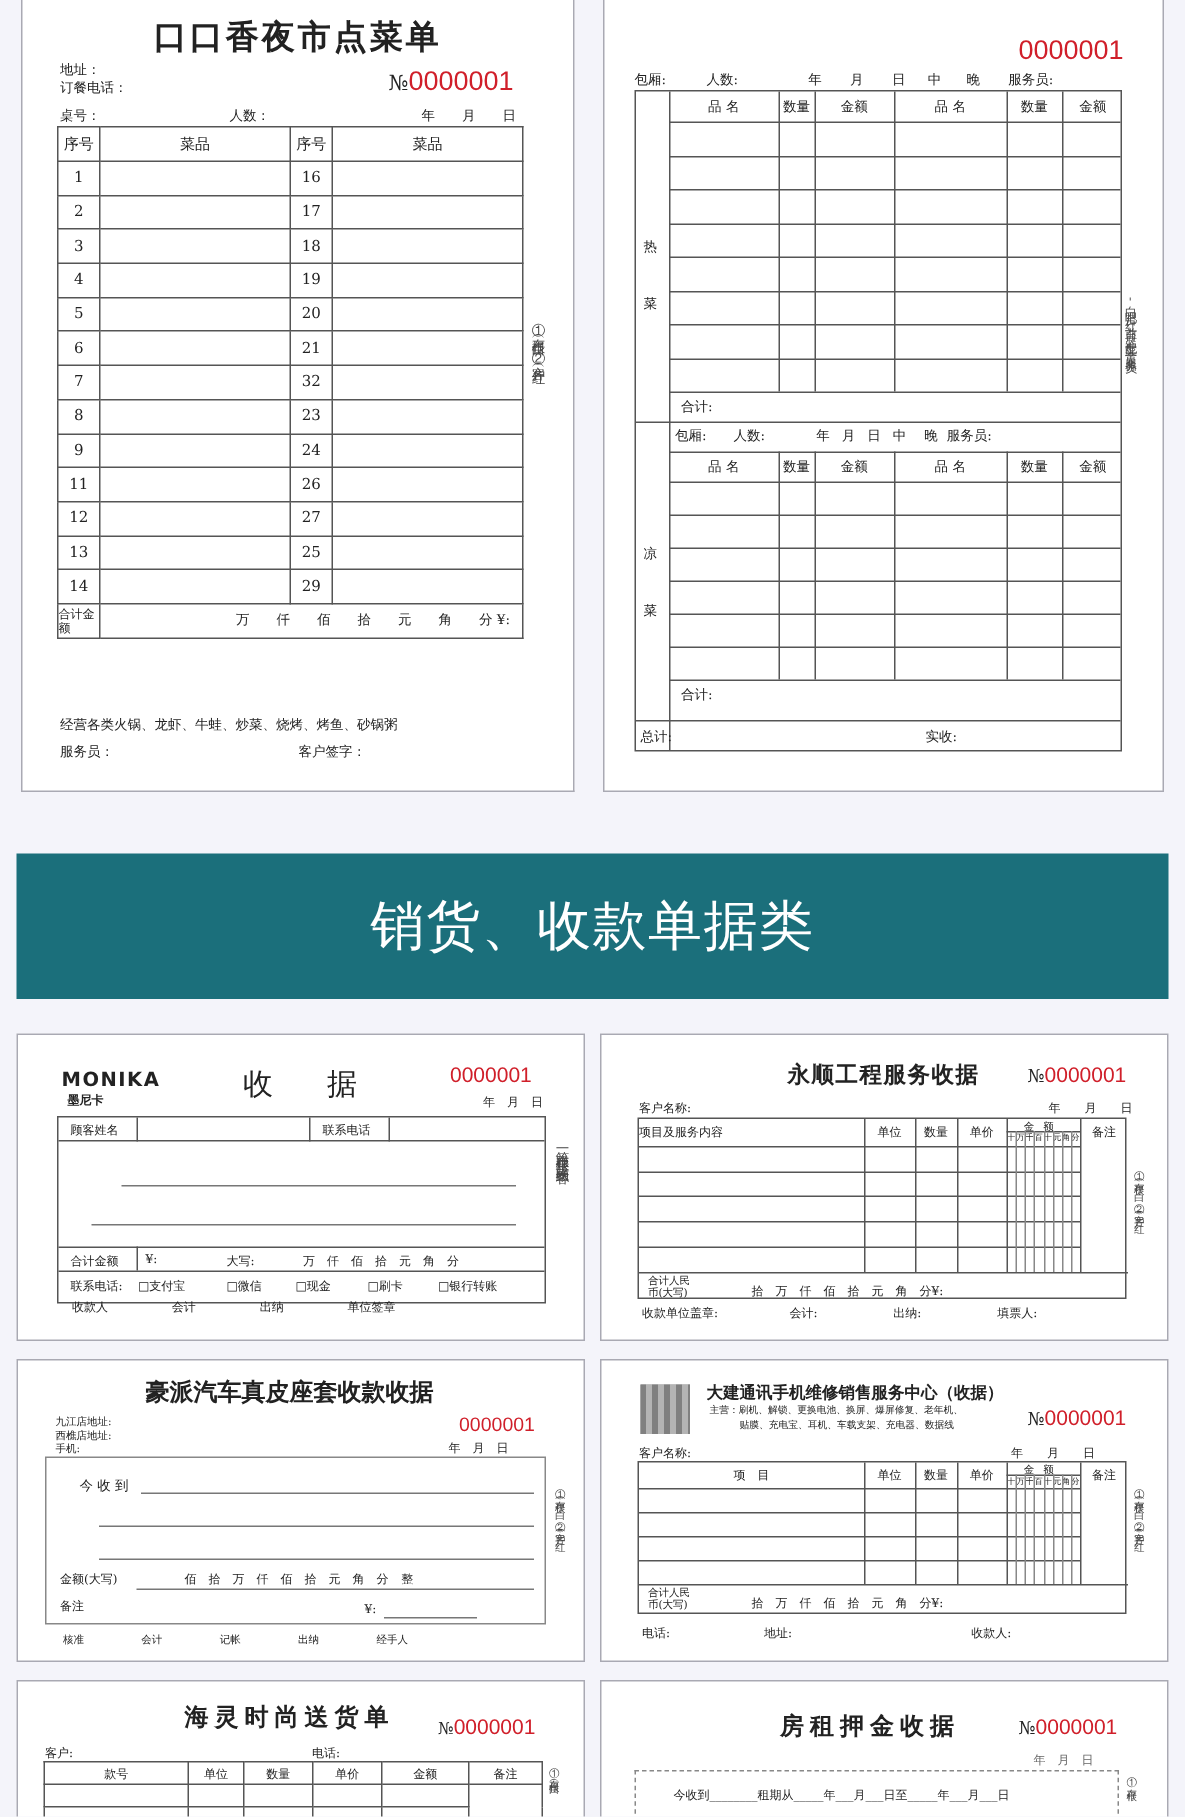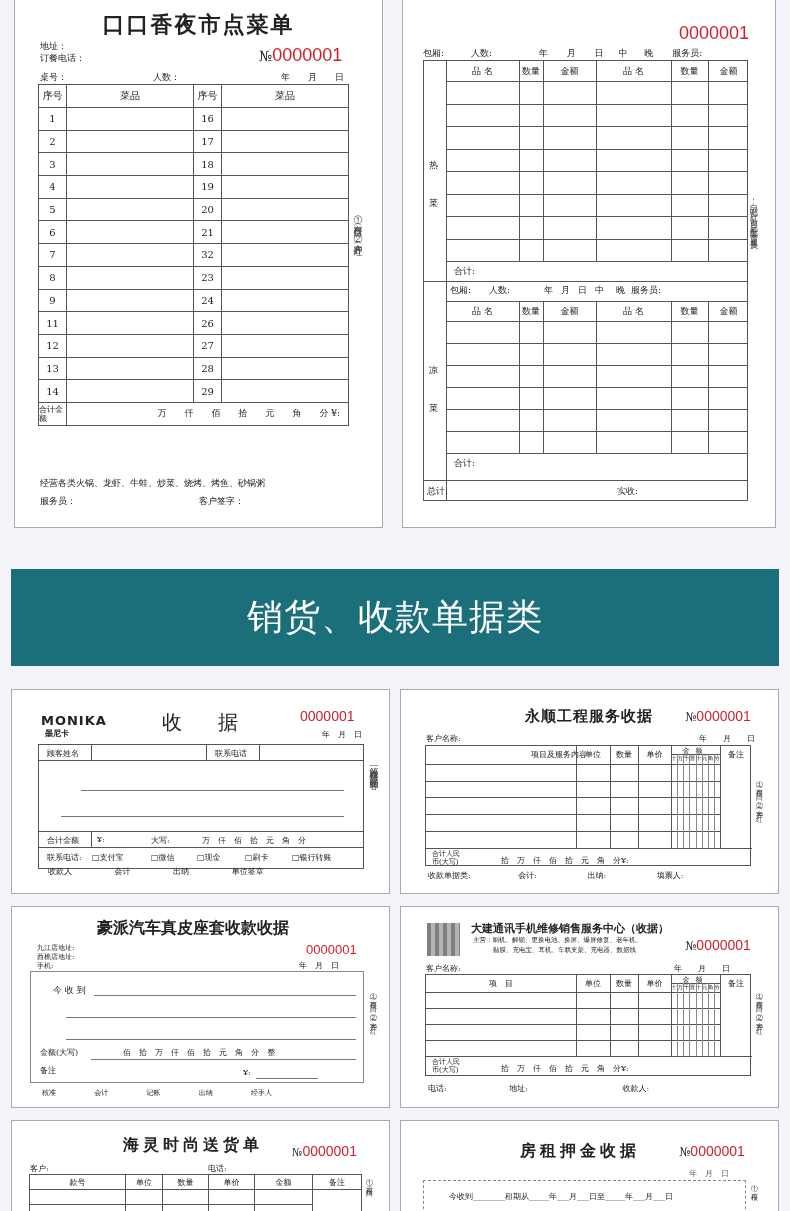--- a/index.html
+++ b/index.html
@@ -100,21 +100,21 @@
         </tr>
         <tr style="height: 22.7px;">
           <td>12</td>
           <td></td>
           <td>27</td>
           <td></td>
         </tr>
         <tr style="height: 22.7px;">
           <td>13</td>
           <td></td>
-          <td>28</td>
+          <td>25</td>
           <td></td>
         </tr>
         <tr style="height: 22.7px;">
           <td>14</td>
           <td></td>
           <td>29</td>
           <td></td>
         </tr>
       </tbody>
     <tbody>
@@ -240,21 +240,21 @@
   </div>
   <div class="abs vert xs" style="left:355px;top:70px;height:100px">第一联存根 第二联顾客</div>
 </div>
 
 <div class="card" style="left:400px;top:689px;width:379px;height:205px">
   <div class="abs" style="left:124px;top:17px;font-size:15px;font-weight:bold;letter-spacing:1px">永顺工程服务收据</div>
   <div class="abs" style="left:284px;top:18px;font-size:14px"><span style="font-size:12px">№</span><span class="red">0000001</span></div>
   <div class="abs xs" style="left:25px;top:43px">客户名称:</div>
   <div class="abs xs" style="left:298px;top:43px">年　　月　　日</div>
   <div id="c4grid" class="abs" style="left:24px;top:55px;width:326px;height:121px;border:1px solid #555">
-      <div class="abs xs" style="left:11px;width:150px;top:3px;text-align:right">项目及服务内容</div>
+      <div class="abs xs" style="left:0px;width:150px;top:3px;text-align:left">项目及服务内容</div>
       <div class="abs xs" style="left:150px;width:34px;top:3px;text-align:center">单位</div>
       <div class="abs xs" style="left:184px;width:28px;top:3px;text-align:center">数量</div>
       <div class="abs xs" style="left:212px;width:33px;top:3px;text-align:center">单价</div>
       <div class="abs xs" style="left:294px;width:32px;top:3px;text-align:center">备注</div>
       <div class="abs xs" style="left:245px;width:49px;top:0;text-align:center;font-size:7px;letter-spacing:6px">金额</div>
       <div class="abs" style="left:245px;width:49px;top:8px;border-top:1px solid #555"></div>
       <div class="abs" style="left:245px;width:6.125px;top:9px;text-align:center;font-size:5.5px">十</div>
       <div class="abs" style="left:251.125px;width:6.125px;top:9px;text-align:center;font-size:5.5px">万</div>
       <div class="abs" style="left:257.25px;width:6.125px;top:9px;text-align:center;font-size:5.5px">千</div>
       <div class="abs" style="left:263.375px;width:6.125px;top:9px;text-align:center;font-size:5.5px">百</div>
@@ -277,21 +277,21 @@
       <div class="abs" style="left:257.25px;top:8px;height:93.50000000000001px;border-left:1px solid #888"></div>
       <div class="abs" style="left:263.375px;top:8px;height:93.50000000000001px;border-left:1px solid #888"></div>
       <div class="abs" style="left:269.5px;top:8px;height:93.50000000000001px;border-left:1px solid #888"></div>
       <div class="abs" style="left:275.625px;top:8px;height:93.50000000000001px;border-left:1px solid #888"></div>
       <div class="abs" style="left:281.75px;top:8px;height:93.50000000000001px;border-left:1px solid #888"></div>
       <div class="abs" style="left:287.875px;top:8px;height:93.50000000000001px;border-left:1px solid #888"></div>
       <div class="abs" style="left:6px;top:103.50000000000001px;font-size:7px;width:32px;line-height:8px">合计人民币(大写)</div>
       <div class="abs xs" style="left:75px;top:108.50000000000001px;word-spacing:8px">拾　万　仟　佰　拾　元　角　分¥:</div>
     </div>
   <div class="abs xs" style="left:27px;top:180px;width:300px">
-    <span>收款单据类:</span>
+    <span>收款单位盖章:</span>
     <span style="margin-left:45px">会计:</span>
     <span style="margin-left:48px">出纳:</span>
     <span style="margin-left:48px">填票人:</span>
   </div>
   <div class="abs vert xs" style="left:353px;top:85px;height:80px;font-size:7px">①存根(白) ②客户(红)</div>
 </div>
 
 <div class="card" style="left:11px;top:906px;width:379px;height:202px">
   <div class="abs" style="left:85px;top:11px;font-size:16px;font-weight:bold">豪派汽车真皮座套收款收据</div>
   <div class="abs xs" style="left:25px;top:36px;font-size:7px">九江店地址:</div>
@@ -361,21 +361,21 @@
       <div class="abs" style="left:269.5px;top:8px;height:73px;border-left:1px solid #888"></div>
       <div class="abs" style="left:275.625px;top:8px;height:73px;border-left:1px solid #888"></div>
       <div class="abs" style="left:281.75px;top:8px;height:73px;border-left:1px solid #888"></div>
       <div class="abs" style="left:287.875px;top:8px;height:73px;border-left:1px solid #888"></div>
       <div class="abs" style="left:6px;top:83px;font-size:7px;width:32px;line-height:8px">合计人民币(大写)</div>
       <div class="abs xs" style="left:75px;top:88px;word-spacing:8px">拾　万　仟　佰　拾　元　角　分¥:</div>
     </div>
   <div class="abs xs" style="left:27px;top:176px;width:300px">
     <span>电话:</span>
     <span style="margin-left:60px">地址:</span>
-    <span style="margin-left:92px">收款人:</span>
+    <span style="margin-left:117px">收款人:</span>
   </div>
   <div class="abs vert" style="left:353px;top:80px;height:80px;font-size:7px">①存根(白) ②客户(红)</div>
 </div>
 
 <div class="card" style="left:11px;top:1120px;width:379px;height:100px">
   <div class="abs" style="left:111px;top:14px;font-size:16px;font-weight:bold;letter-spacing:4px">海灵时尚送货单</div>
   <div class="abs" style="left:280px;top:22px;font-size:14px"><span style="font-size:11px">№</span><span class="red">0000001</span></div>
   <div class="abs xs" style="left:18px;top:42px">客户:</div>
   <div class="abs xs" style="left:196px;top:42px">电话:</div>
   <table class="abs" style="left:17px;top:53px;width:333px">

